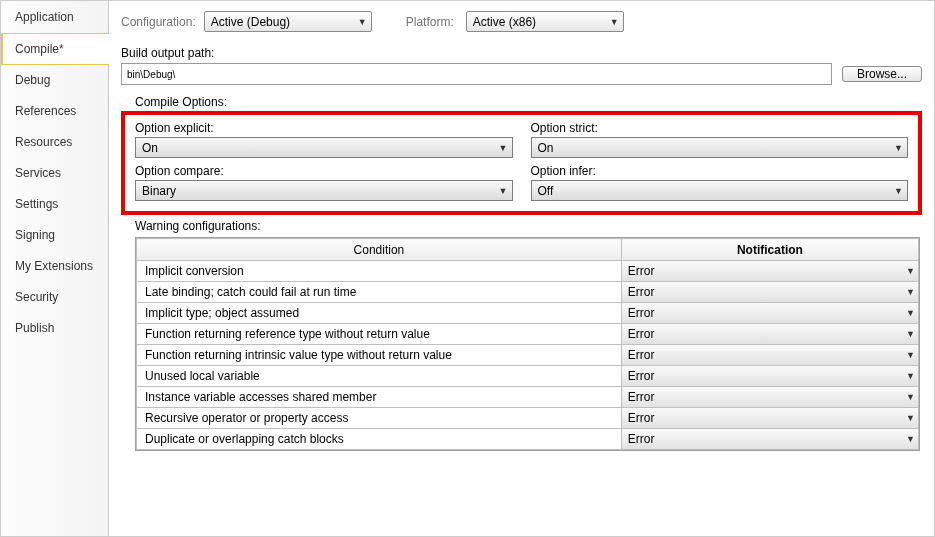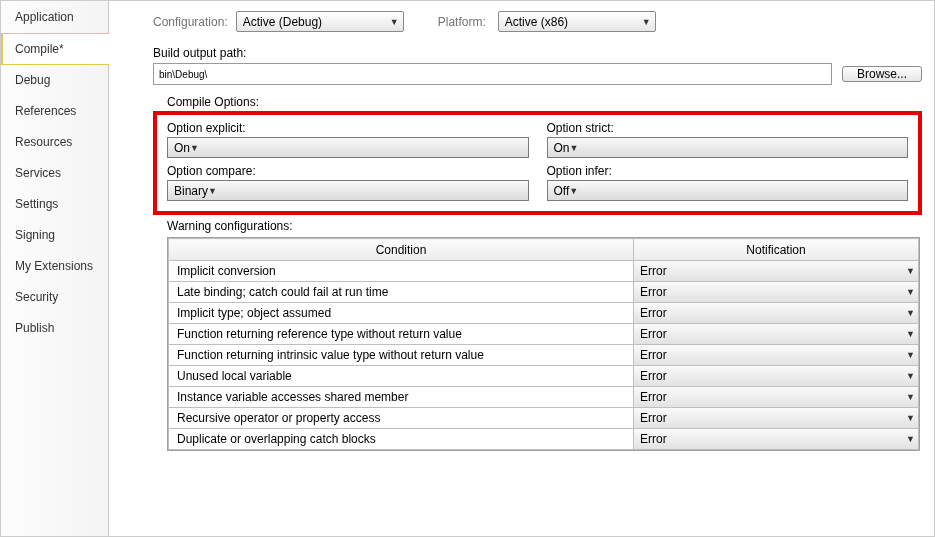--- a/index.html
+++ b/index.html
@@ -10,21 +10,20 @@
   color: #000;
   width: 935px;
   height: 537px;
   overflow: hidden;
 }
 .container {
   display: flex;
   width: 100%;
   height: 100%;
   border: 1px solid #ccc;
-  gap: 32px;
 }
 .sidebar {
   width: 108px;
   background: linear-gradient(to right, #fdfdfd, #f4f4f4);
   border-right: 1px solid #c8c8c8;
   padding-top: 1px;
   position: relative;
 }
 .sidebar-item {
   padding: 8px 10px 8px 14px;
@@ -115,20 +114,21 @@
   grid-template-columns: 1fr 1fr;
   gap: 6px 18px;
 }
 .opt-cell { display: flex; flex-direction: column; gap: 2px; }
 .opt-dd {
   height: 21px;
   border: 1px solid #7b7b7b;
   background: linear-gradient(#f9f9f9, #dcdcdc);
   display: flex;
   align-items: center;
+  justify-content: space-between;
   padding: 0 4px 0 6px;
   cursor: pointer;
 }
 .opt-dd .dd-arrow { font-size: 9px; color: #333; }
 .warning-label { padding-left: 14px; margin: 4px 0 4px 0; }
 .table-wrap {
   border: 1px solid #a0a0a0;
   margin-left: 14px;
   margin-right: 2px;
 }
@@ -152,21 +152,21 @@
   align-items: center;
   justify-content: space-between;
   width: 100%;
   height: 100%;
   padding: 0 3px 0 6px;
   background: linear-gradient(#fafafa, #e2e2e2);
   cursor: pointer;
 }
 .notif-dd .dd-arrow { font-size: 9px; color: #333; }
 th.col-cond { width: 62%; }
-th.col-notif { width: 38%; }
+th.col-notif { width: 38%; font-weight: bold; }
 </style>
 </head>
 <body>
 
 <div class="container">
   <div class="sidebar" id="sidebar">
       <div class="sidebar-item">Application</div>
       <div class="sidebar-item selected">Compile*</div>
       <div class="sidebar-item">Debug</div>
       <div class="sidebar-item">References</div>

